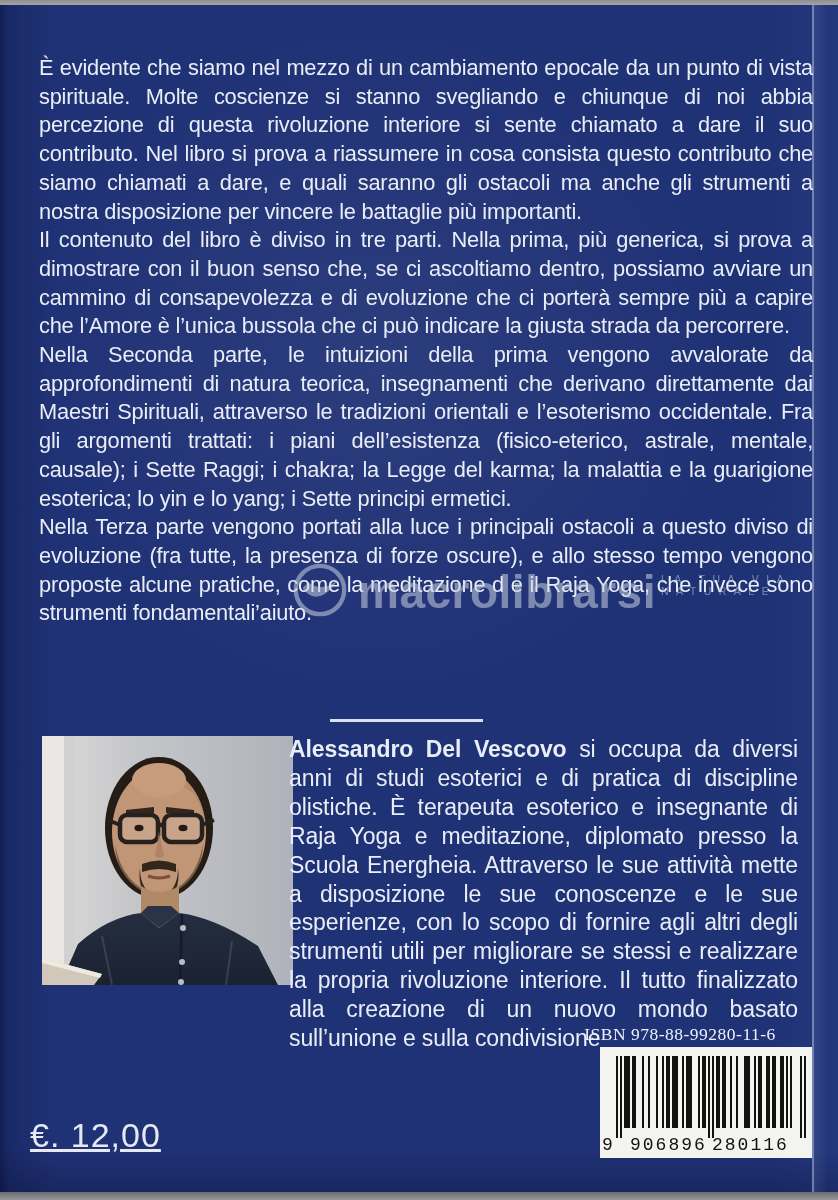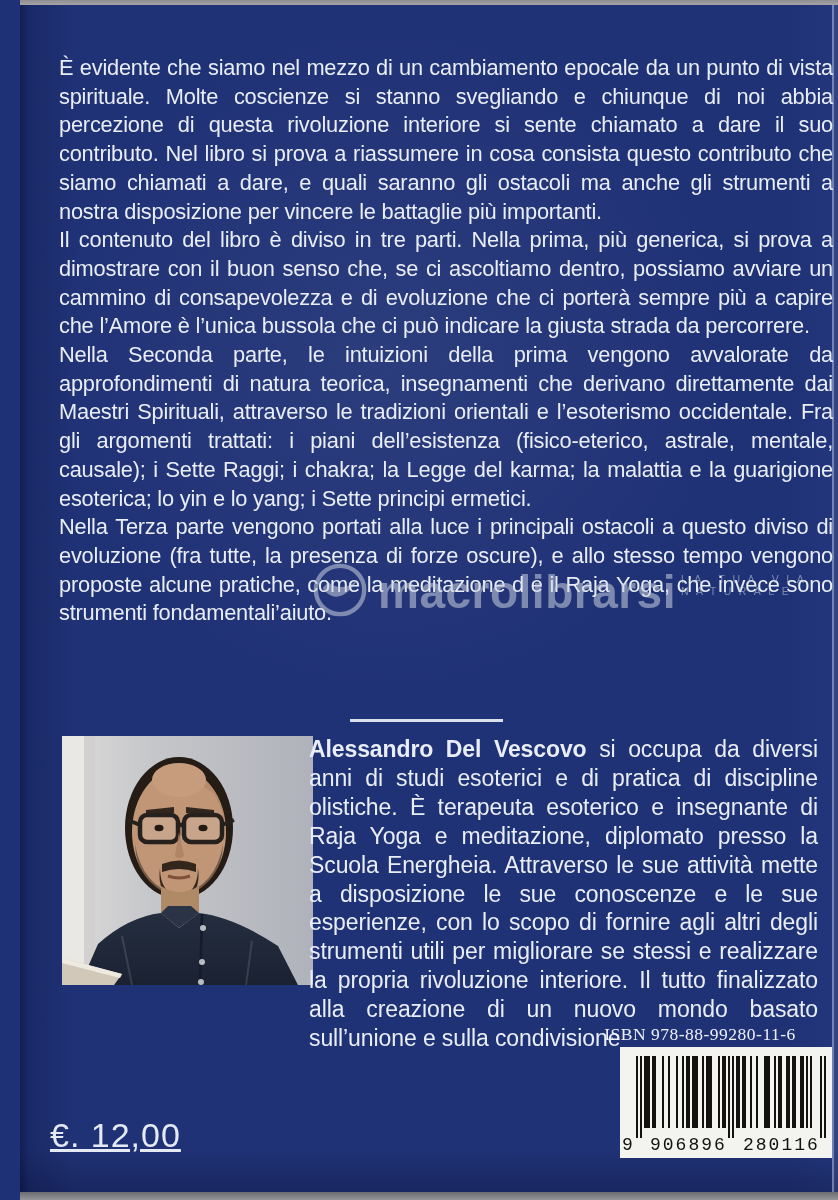--- a/index.html
+++ b/index.html
@@ -7,21 +7,20 @@
   body {
     position:relative; overflow:hidden;
     font-family:"Liberation Sans", sans-serif;
     background:#1f3176;
   }
   .cover {
     position:absolute; inset:0;
     background:
       radial-gradient(ellipse 60% 40% at 45% 30%, rgba(255,255,255,.055), rgba(255,255,255,0) 70%),
       linear-gradient(90deg, #131f52 0px, #1a2a68 9px, #203276 55px, #203276 770px, #24387e 838px);
-    margin-left: 20px;
   }
   
   .strip-top { position:absolute; left:0; top:0; width:838px; height:5px;
     background:linear-gradient(180deg,#8f8f91,#a4a4a6); z-index:6; }
   .strip-bottom { position:absolute; left:0; top:1192px; width:838px; height:8px;
     background:linear-gradient(180deg,#6b6c70,#95969a); z-index:6; }
   .bottom-shadow { position:absolute; left:0; top:1148px; width:838px; height:44px;
     background:linear-gradient(180deg, rgba(0,0,20,0), rgba(0,0,20,.22)); z-index:1; }
   .edge-line { position:absolute; left:812px; top:5px; width:2px; height:1187px;
     background:rgba(214,224,248,.45); z-index:2; }
@@ -61,21 +60,21 @@
     font-size:17.5px; letter-spacing:.5px; }
   .barcode-box { position:absolute; left:600px; top:1047px; width:212px; height:111px;
     background:#f3f3ef; z-index:2; }
   .bars { position:absolute; left:16px; top:9px; width:190px; height:84px; }
   .bars i { position:absolute; top:0; background:#14120f; display:block; }
   .bc-digits { position:absolute; left:0; bottom:3px; width:212px; height:22px;
     color:#14120f; font-family:"Liberation Mono", monospace; font-size:18px; }
   .bc-digits span { position:absolute; bottom:0; letter-spacing:2px; }
   .bc-d0 { left:2px; }
   .bc-d1 { left:30px; }
-  .bc-d2 { left:123px; }
+  .bc-d2 { left:112px; }
 
   
   .price { position:absolute; left:30px; top:1116px; z-index:1;
     color:#e4e9f4; font-size:34px; letter-spacing:1px;text-decoration:underline; }
 </style>
 </head>
 <body>
 
 <div class="cover">
 

